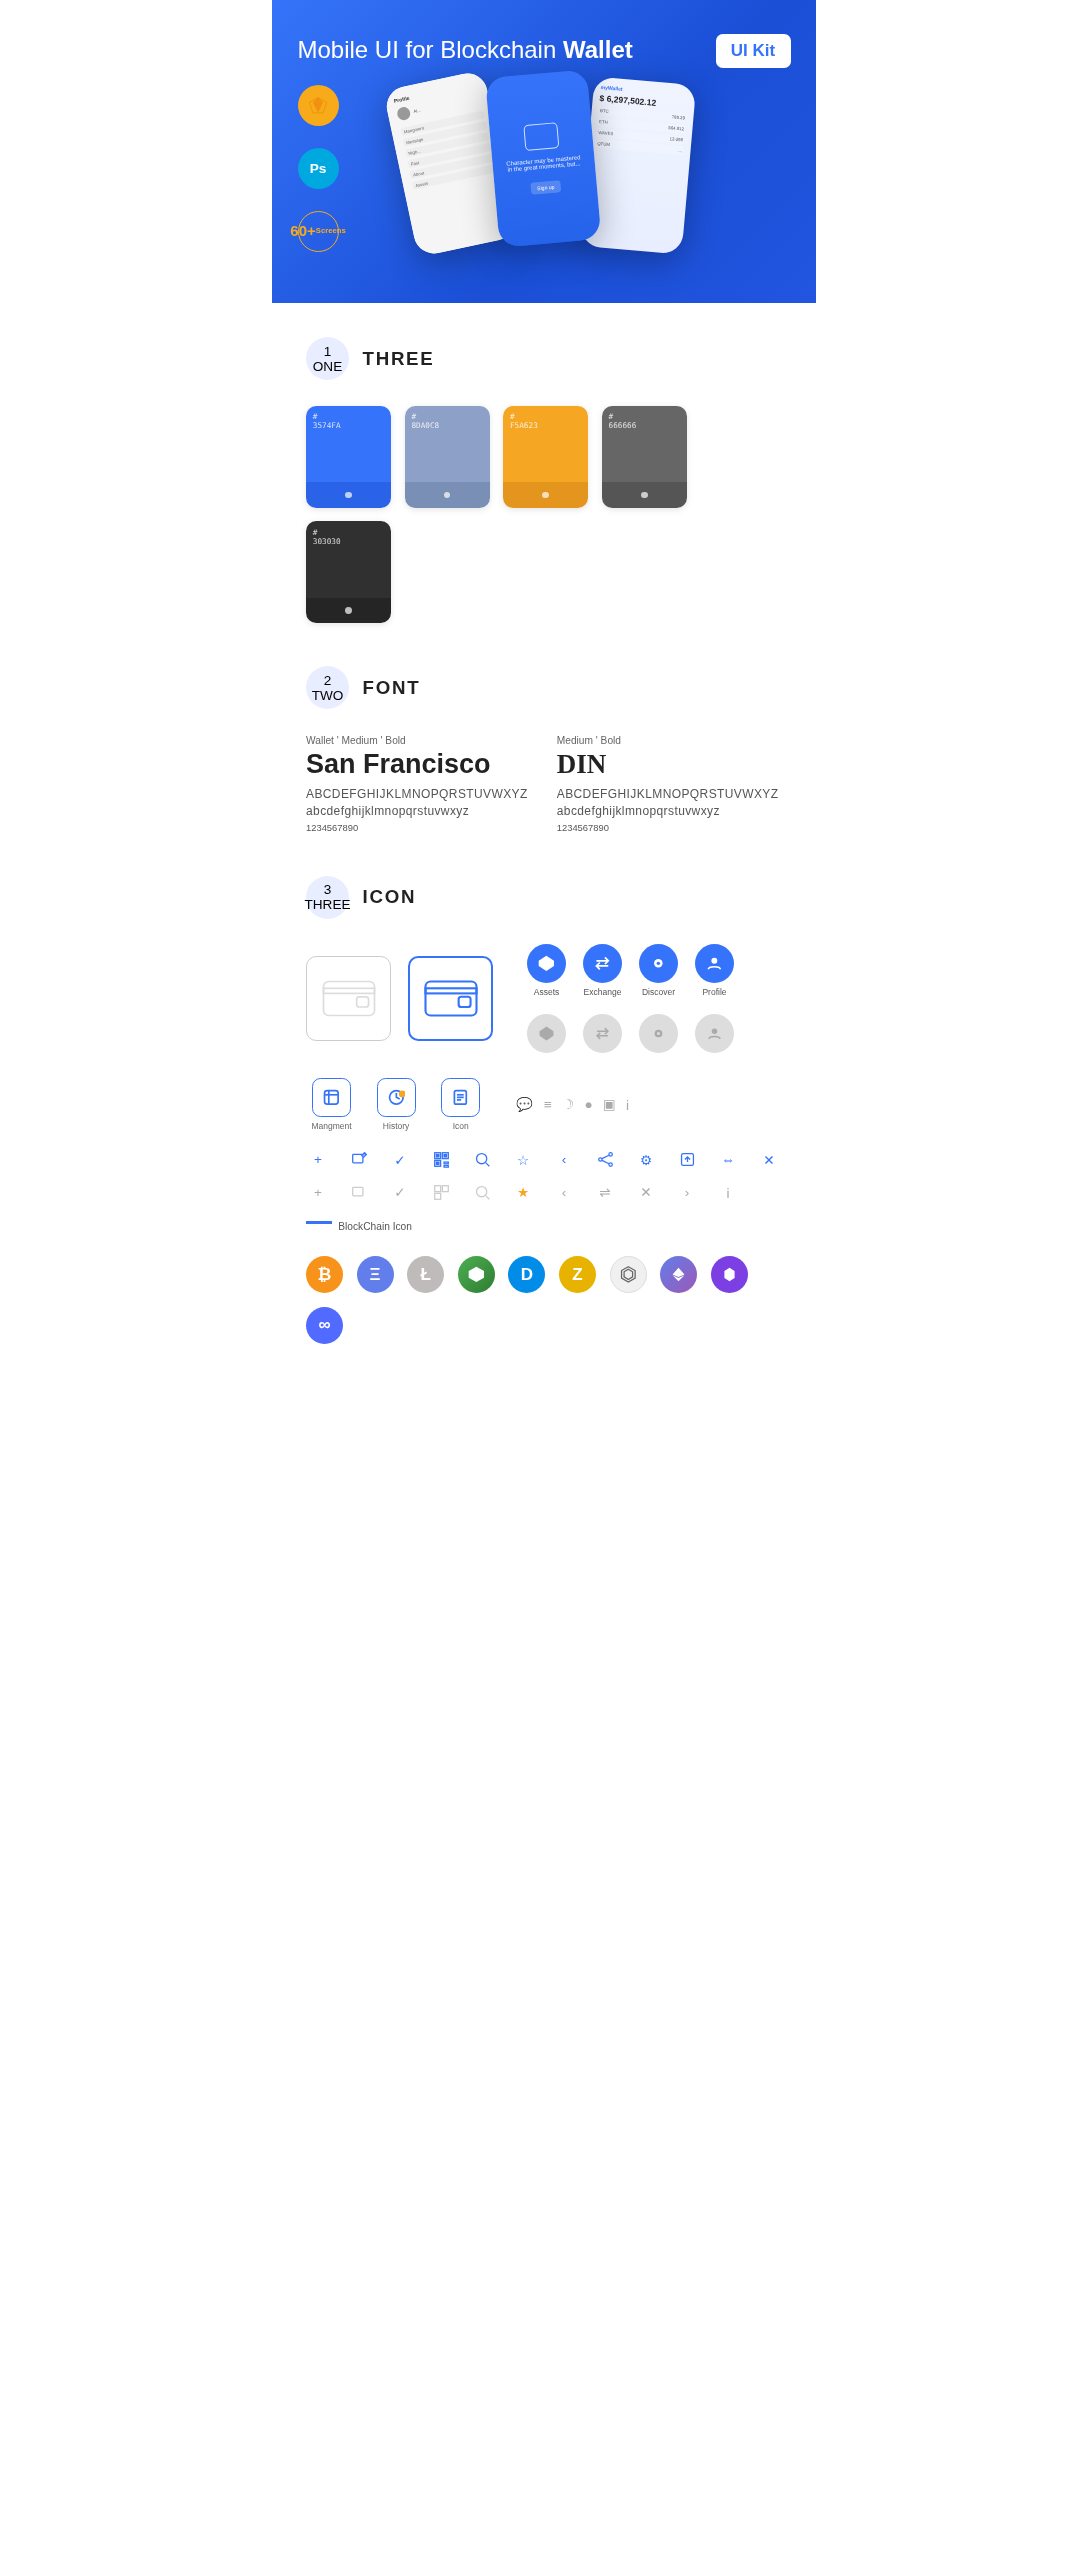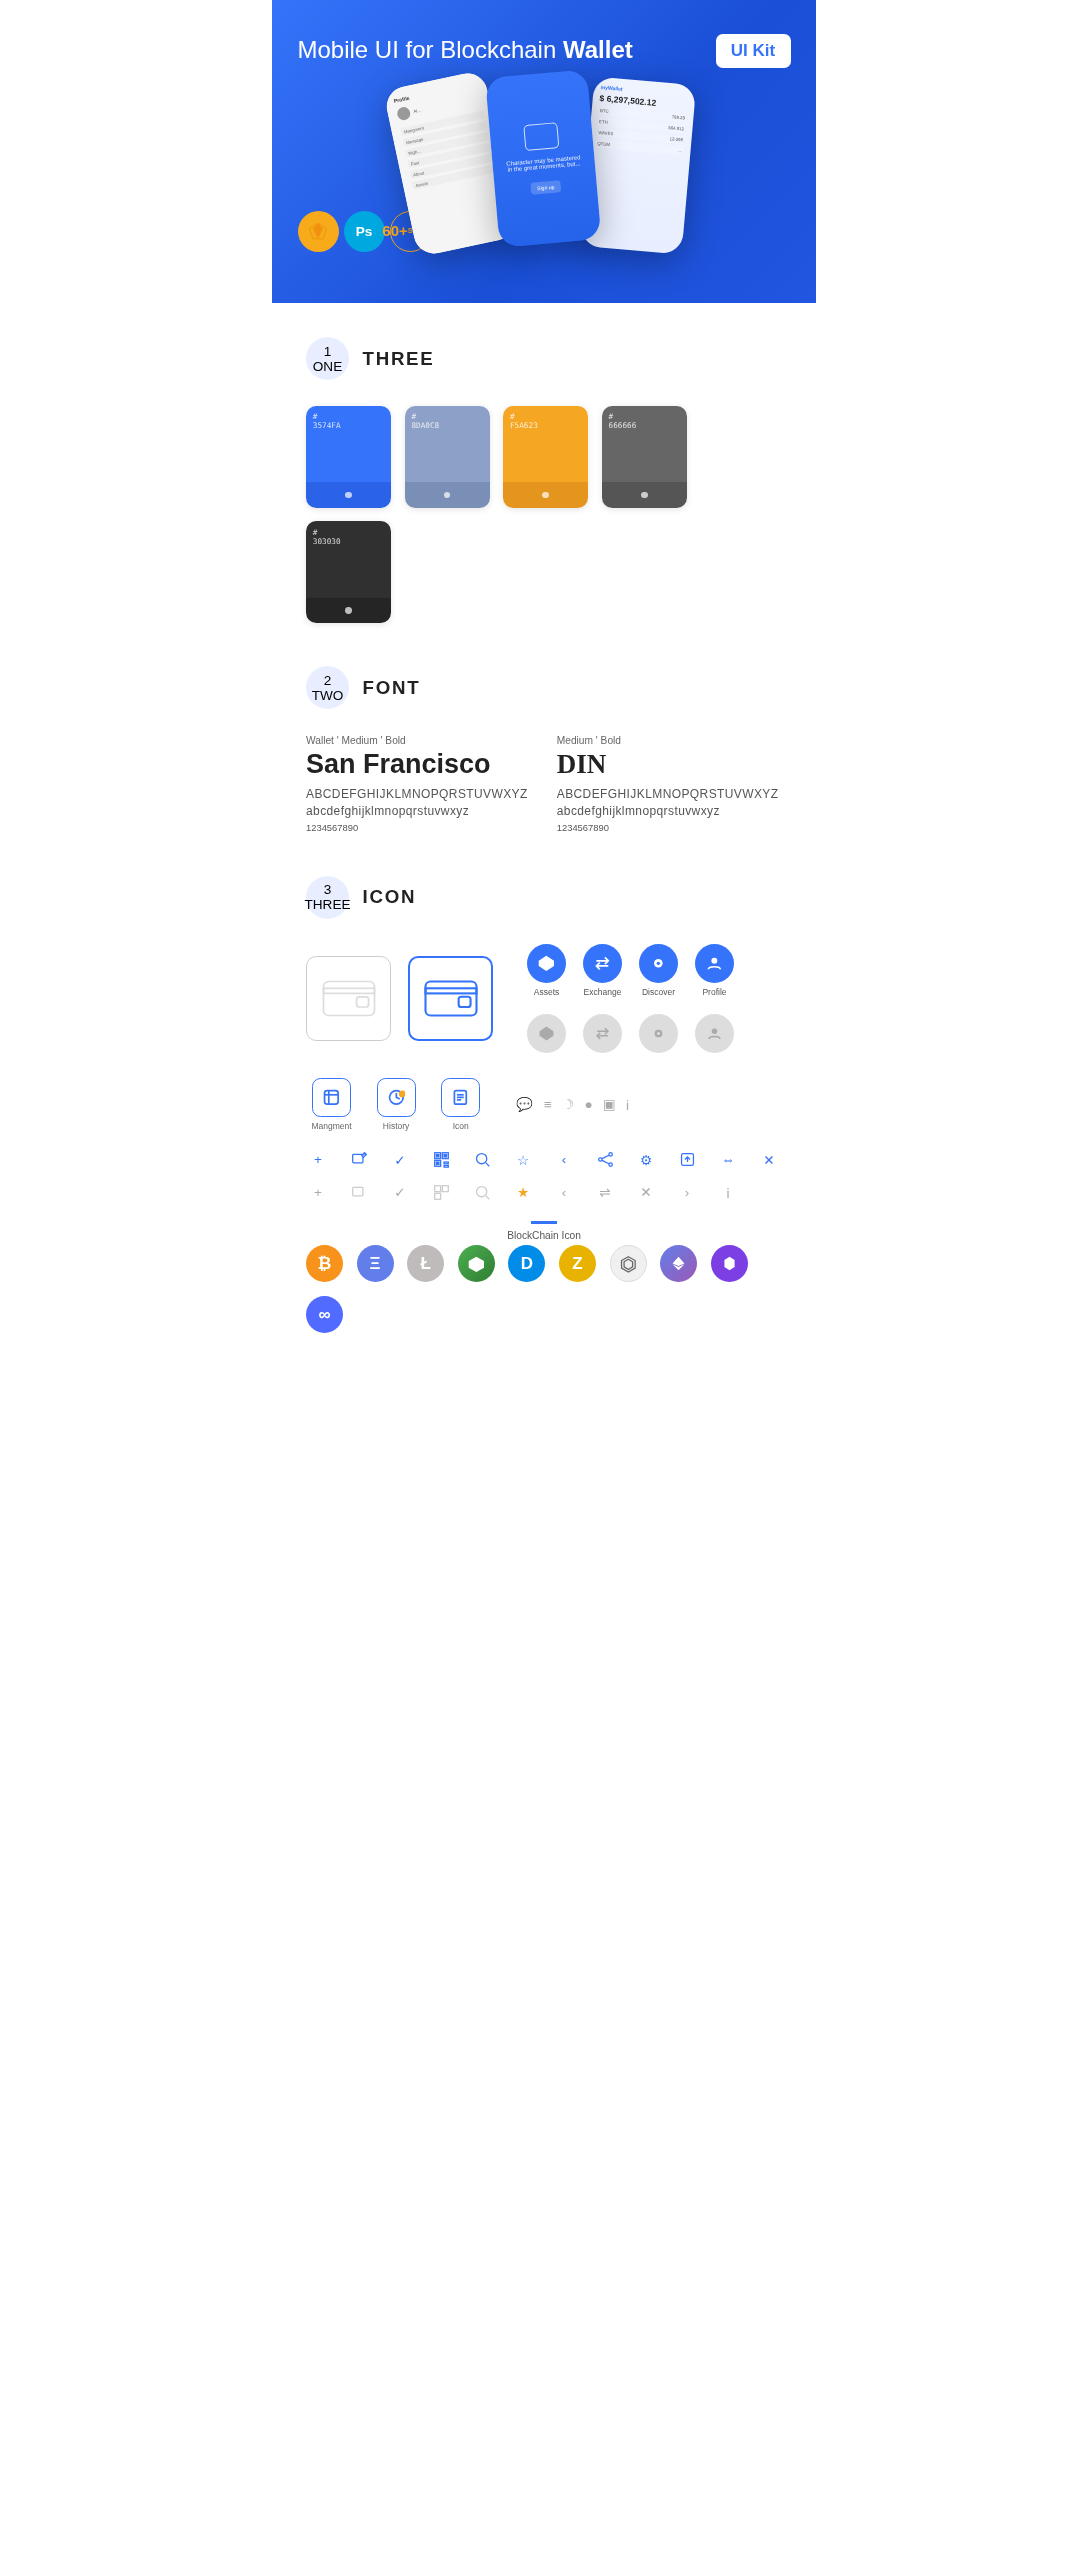--- a/index.html
+++ b/index.html
@@ -28,22 +28,22 @@
       font-size: 17px;
       font-weight: 700;
       padding: 6.8px 15.3px;
       border-radius: 6.8px;
       position: absolute;
       top: 34px;
       right: 25.5px;
     }
     .hero-badges {
       display: flex;
-      flex-direction: row;
-      gap: 5px;
+      flex-direction: column;
+      gap: 22px;
       position: absolute;
       left: 25.5px;
       bottom: 51px;
     }
     .badge-circle {
       width: 41px;
       height: 41px;
       border-radius: 50%;
       display: flex;
       align-items: center;
@@ -251,24 +251,23 @@
       justify-content: center;
       font-size: 13.6px;
       color: #3574FA;
     }
     .tool-icon-gray { color: #aaa; }
     .tool-icon-orange { color: #F5A623; }
 
     
     .blockchain-label {
       display: flex;
-      align-items: center;
+      align-items: flex-start;
       gap: 6.8px;
-      margin-bottom: 4px;
-      flex-direction: column;
+      margin-bottom: 24px;
     }
     .blockchain-line { width: 25.5px; height: 2.6px; background: #3574FA; }
     .blockchain-text { font-size: 10.2px; color: #555; }
 
     .crypto-row {
       display: flex;
       gap: 13.6px;
       flex-wrap: wrap;
       align-items: center;
     }

